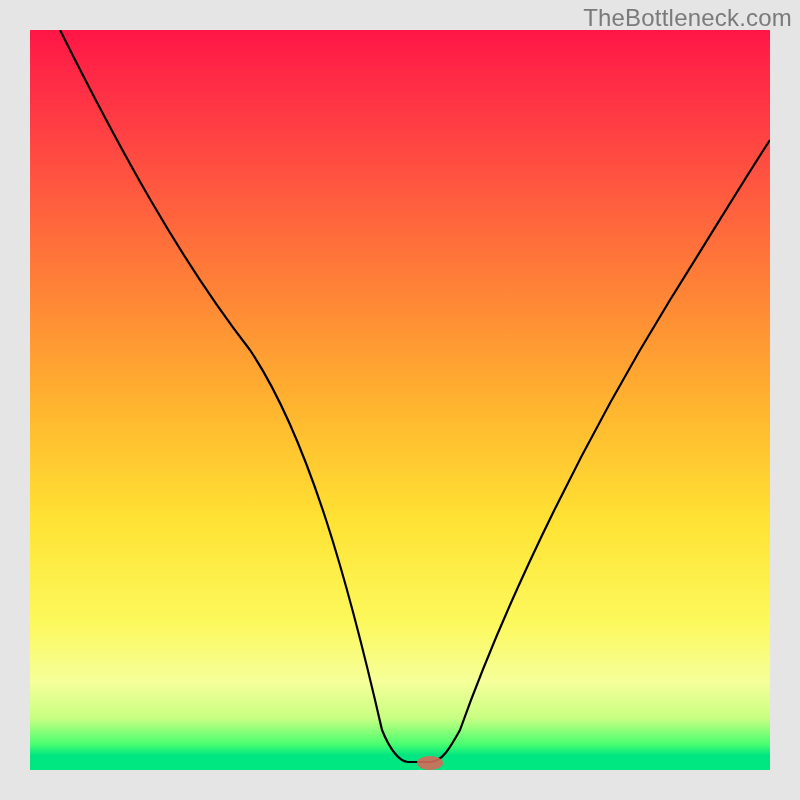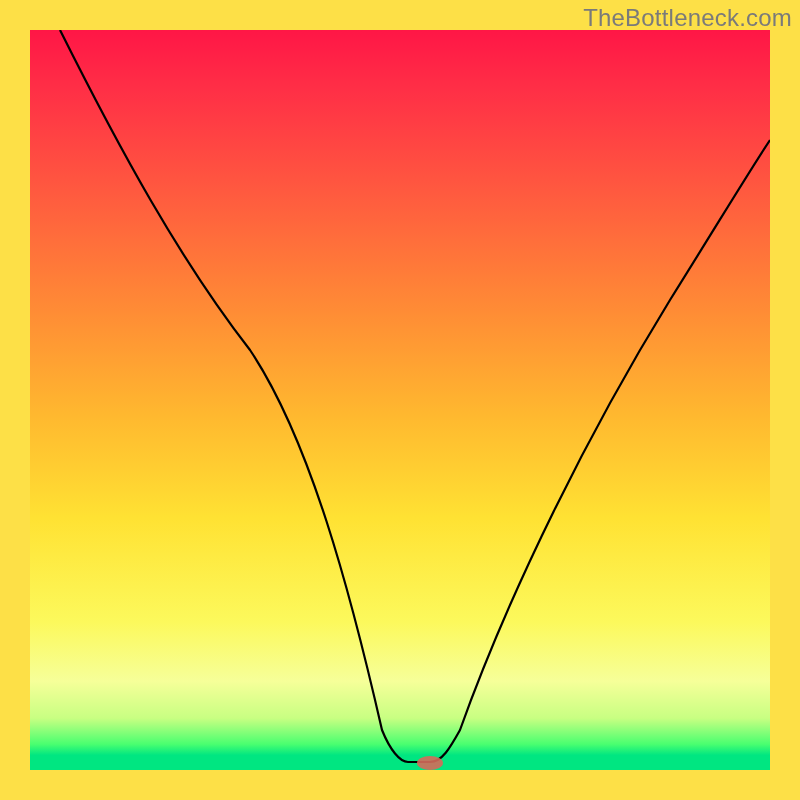--- a/index.html
+++ b/index.html
@@ -7,21 +7,21 @@
     padding: 0;
     width: 800px;
     height: 800px;
     background: #000;
     overflow: hidden;
   }
   .frame {
     position: relative;
     width: 800px;
     height: 800px;
-    background: #fde047;
+    background: #e5e5e5;
   }
   .plot-area {
     position: absolute;
     left: 30px;
     top: 30px;
     width: 740px;
     height: 740px;
     overflow: hidden;
   }
   .gradient {

